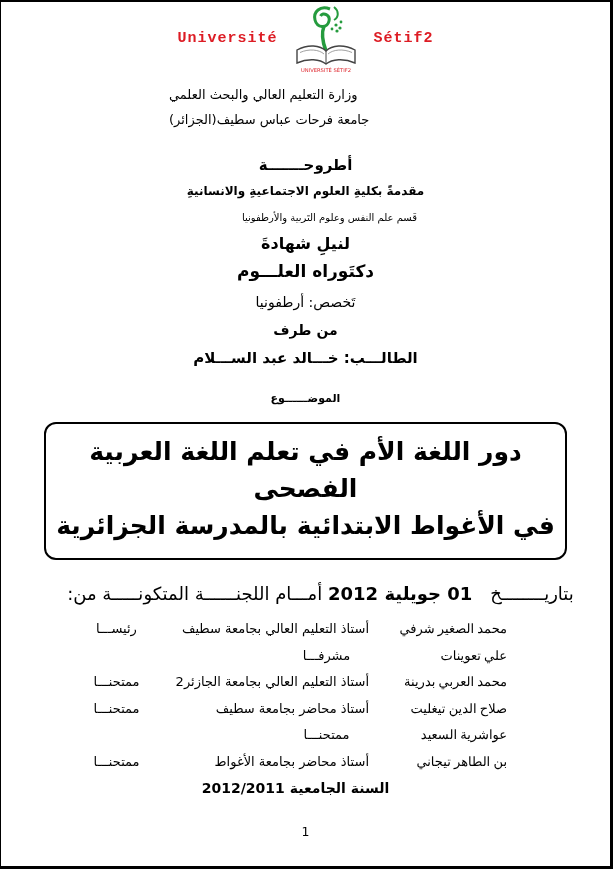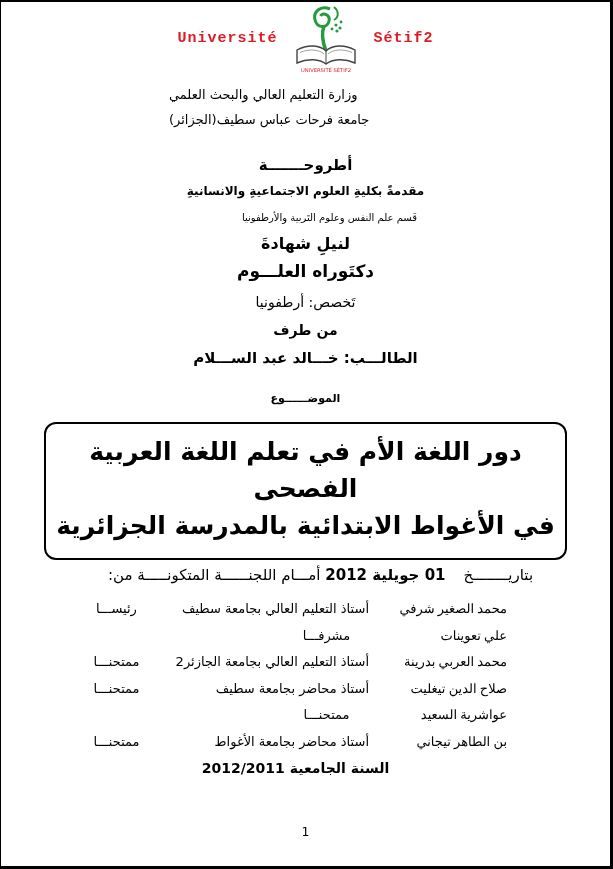--- a/index.html
+++ b/index.html
@@ -49,22 +49,22 @@
     width:523px; height:138px;
     margin:13px auto 0 auto;
     border:2px solid #000; border-radius:12px;
     direction:rtl; text-align:center;
     padding-top:9px;
     font-size:25px; font-weight:bold; line-height:37px;
   }
   
   .defense {
     direction:rtl; text-align:center;
-    margin-top:6px; padding-left:30px;
-    font-size:15px;
+    margin-top:23px; padding-left:30px;
+    font-size:18px;
   }
   .defense .bold { font-weight:bold; }
   .defense .gap { display:inline-block; width:18px; }
   
   .committee { direction:rtl; margin-top:12px; padding-right:103px; font-size:13px; }
   .crow { display:flex; line-height:26.5px; }
   .c-name { width:130px; text-align:right;font-family:Liberation Serif, serif; }
   .c-gap  { width:8px; }
   .c-aff  { width:210px; }
   .c-role { width:85px; text-align:center; }

